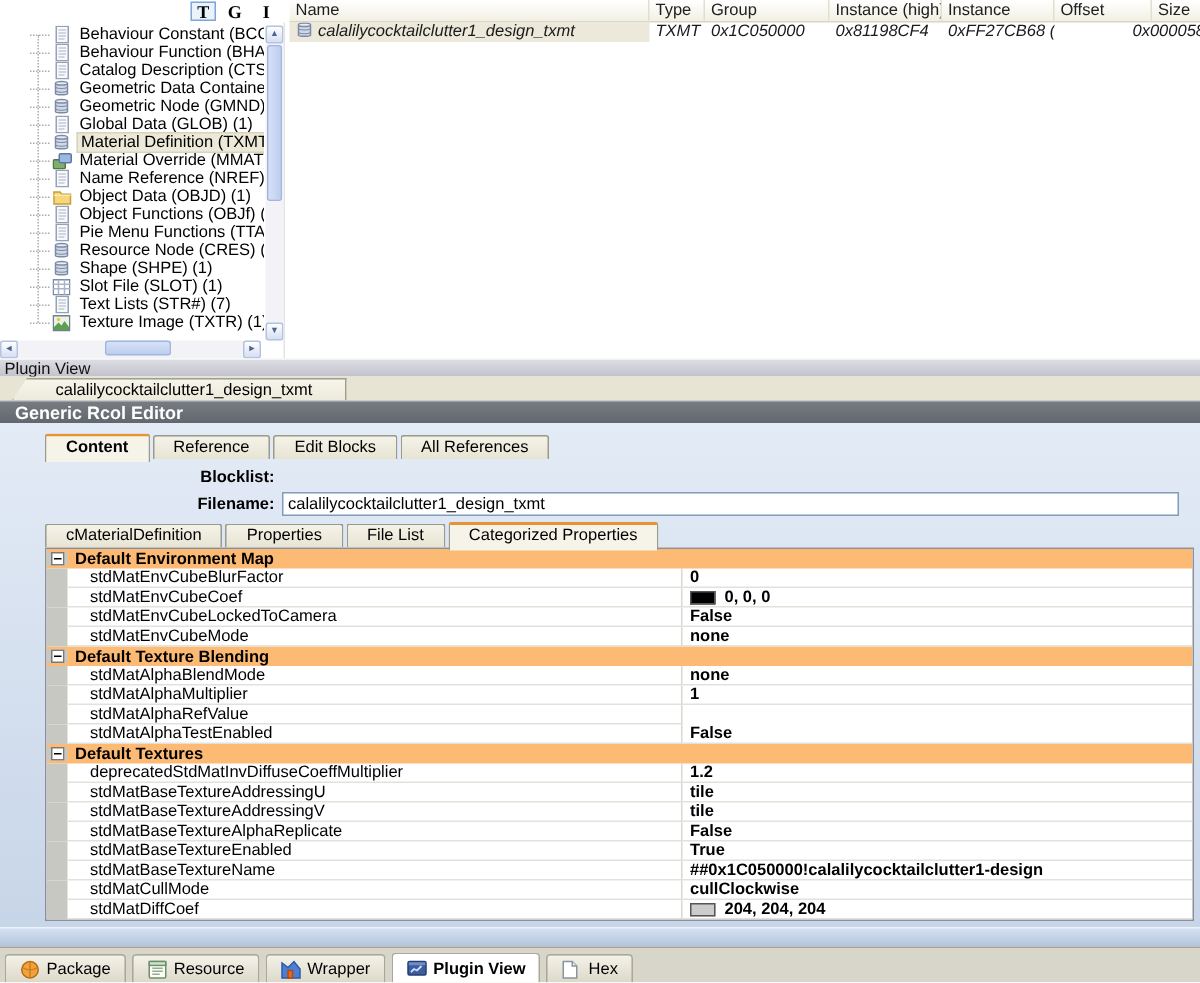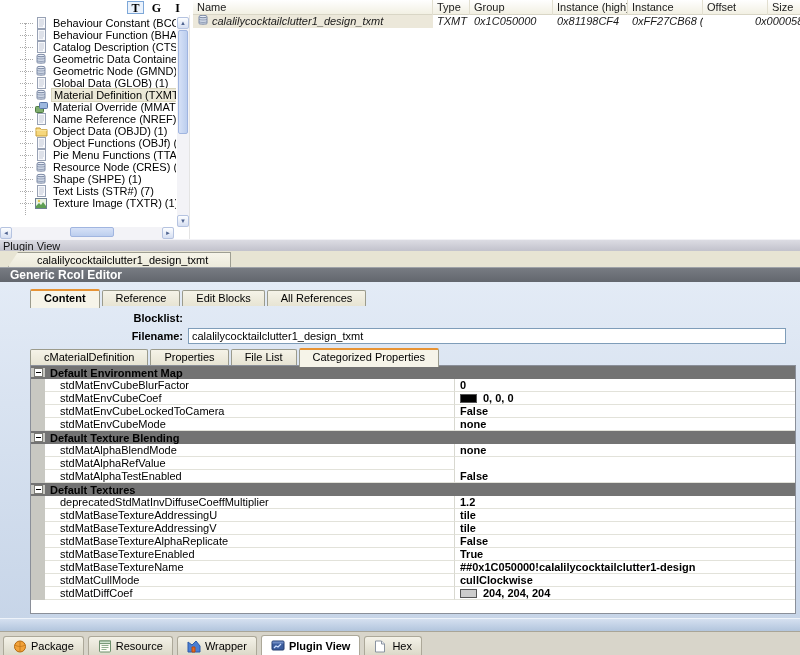--- a/index.html
+++ b/index.html
@@ -55,21 +55,21 @@
 #row-blocklist{top:28px}
 #row-filename{top:46px}
 .flabel{width:188px;text-align:right;font-weight:bold;font-size:11px;padding-right:5px}
 .finput{height:16px;border:1px solid #7f9db9;background:#fff;font-size:11px;padding:0 3px;font-family:"Liberation Sans",sans-serif}
 #blocklist-input{width:604px}
 #filename-input{width:598px}
 
 
 #prop-grid{position:absolute;left:30px;top:83px;width:766px;height:249px;background:#fff;border:1px solid #8a8f99;overflow:hidden}
 .pg-row{display:flex;height:13px;line-height:12px;font-size:11px}
-.pg-cat{background:#737373;font-weight:bold;align-items:center}
+.pg-cat{background:#fdba74;font-weight:bold;align-items:center}
 .pg-cat .pg-indent{background:#c8c8c2}
 .pg-indent{width:14px;flex:0 0 auto;background:#c8c8c2;display:flex;align-items:center;justify-content:center}
 .pg-box{width:9px;height:9px;background:#fff;border:1px solid #7a7a74;position:relative}
 .pg-box::after{content:"";position:absolute;left:1px;right:1px;top:3px;height:1px;background:#000}
 .pg-key{flex:0 0 auto;width:410px;padding-left:15px;border-bottom:1px solid #e2e2da;border-right:1px solid #d8d8d0;overflow:hidden;white-space:nowrap;display:flex;align-items:center}
 .pg-val{flex:1;padding-left:5px;border-bottom:1px solid #e2e2da;font-weight:bold;overflow:hidden;white-space:nowrap;display:flex;align-items:center;gap:6px}
 .pg-cat .pg-catlabel{padding-left:5px}
 .swatch{display:inline-block;width:17px;height:9px;border:1px solid #555;flex:0 0 auto}
 
 
@@ -232,20 +232,30 @@
           <div class="tree-item">
             <span class="tree-conn"></span>
             <span class="tree-ico">
               <svg width="12" height="12" viewBox="0 0 12 12">
                 <path d="M2 2.5v7c0 .9 8 .9 8 0v-7" fill="#cfd8e6" stroke="#7d8aa5"></path>
                 <ellipse cx="6" cy="2.5" rx="4" ry="1.2" fill="#e9eef6" stroke="#7d8aa5"></ellipse>
                 <path d="M2 5.4c2 .8 6 .8 8 0M2 7.9c2 .8 6 .8 8 0" fill="none" stroke="#7d8aa5" stroke-width="0.7"></path>
               </svg>
             </span>
             <span class="tree-label">Shape (SHPE) (1)</span>
+          </div>
+          <div class="tree-item">
+            <span class="tree-conn"></span>
+            <span class="tree-ico">
+              <svg width="12" height="11" viewBox="0 0 12 11">
+                <rect x="0.5" y="0.5" width="11" height="10" fill="#fff" stroke="#7d8aa5"></rect>
+                <path d="M0.5 3.5h11M0.5 6.5h11M4 0.5v10M8 0.5v10" stroke="#a9b4c8"></path>
+              </svg>
+            </span>
+            <span class="tree-label">Slot File (SLOT) (1)</span>
           </div>
           <div class="tree-item">
             <span class="tree-conn"></span>
             <span class="tree-ico">
               <svg width="11" height="12" viewBox="0 0 11 12">
                 <rect x="1.5" y="0.5" width="8" height="11" fill="#f8f9fc" stroke="#97a1b4"></rect>
                 <path d="M3 3h5M3 5h5M3 7h5M3 9h4" stroke="#c3c9d6" stroke-width="1" fill="none"></path>
               </svg>
             </span>
             <span class="tree-label">Text Lists (STR#) (7)</span>
@@ -391,20 +401,27 @@
         </div>
         <div class="pg-row">
           <span class="pg-indent"></span>
           <span class="pg-key">stdMatAlphaBlendMode</span>
           <span class="pg-val">
             <span class="pg-valtext">none</span>
           </span>
         </div>
         <div class="pg-row">
           <span class="pg-indent"></span>
+          <span class="pg-key">stdMatAlphaMultiplier</span>
+          <span class="pg-val">
+            <span class="pg-valtext">1</span>
+          </span>
+        </div>
+        <div class="pg-row">
+          <span class="pg-indent"></span>
           <span class="pg-key">stdMatAlphaRefValue</span>
         </div>
         <div class="pg-row">
           <span class="pg-indent"></span>
           <span class="pg-key">stdMatAlphaTestEnabled</span>
           <span class="pg-val">
             <span class="pg-valtext">False</span>
           </span>
         </div>
         <div class="pg-row pg-cat">

